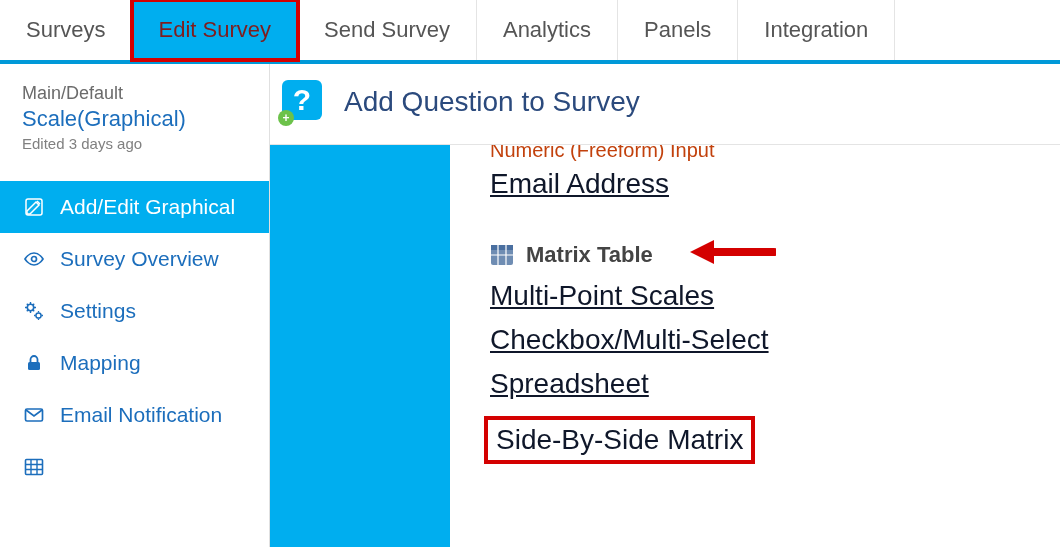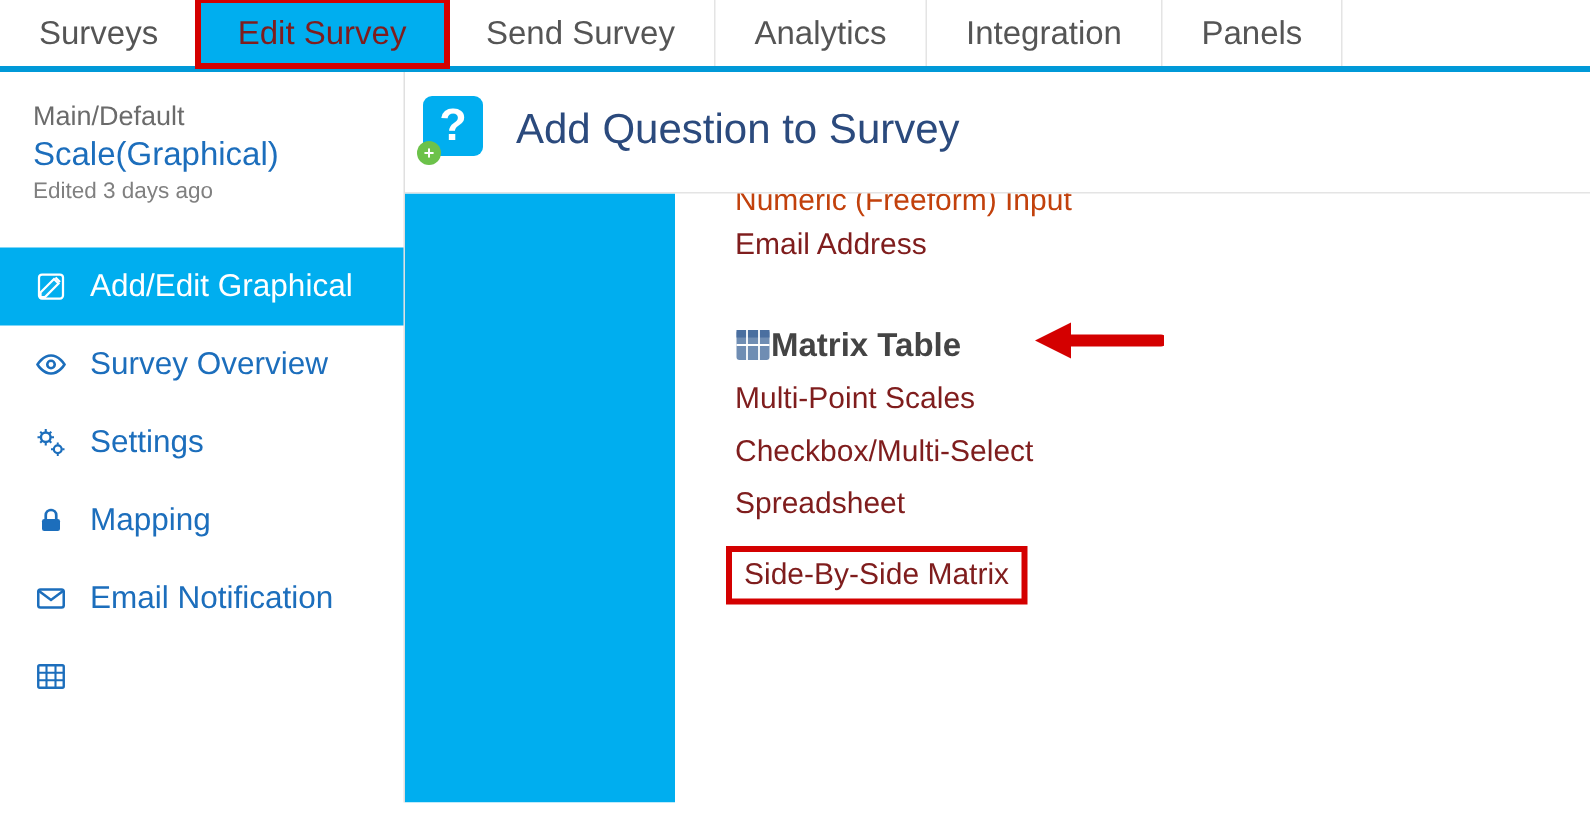--- a/index.html
+++ b/index.html
@@ -7,21 +7,21 @@
     font-family: "Helvetica Neue", Arial, sans-serif;
     background: #fff;
     width: 1060px;
     height: 547px;
     overflow: hidden;
     color: #333;
   }
   
   .topnav {
     display: flex;
-    height: 48px;
+    height: 64px;
     border-bottom: 4px solid #0099d8;
     background: #fff;
   }
   .topnav .tab {
     padding: 0 26px;
     display: flex;
     align-items: center;
     font-size: 22px;
     color: #555;
     border-right: 1px solid #e4e4e4;
@@ -151,28 +151,30 @@
   }
   .qt-truncated {
     font-size: 20px;
     color: #c2410c;
     margin-top: -6px;
     margin-bottom: 0;
     overflow: hidden;
     white-space: nowrap;
   }
   .qt-item {
-    font-size: 20px;
-    color: #7f1d1d;
+    font-size: 28px;
+    color: #0f172a;
     padding: 6px 0;
     cursor: pointer;
+    text-decoration: underline;
   }
   .qt-section-head {
     display: flex;
     align-items: center;
+    gap: 12px;
     margin-top: 36px;
     margin-bottom: 6px;
     position: relative;
   }
   .qt-section-head .label {
     font-size: 22px;
     font-weight: 700;
     color: #444;
   }
   .matrix-icon {
@@ -205,24 +207,24 @@
   <div class="tab active highlight-red">
       <span>Edit Survey</span>
     </div>
   <div class="tab">
       <span>Send Survey</span>
     </div>
   <div class="tab">
       <span>Analytics</span>
     </div>
   <div class="tab">
+      <span>Panels</span>
+    </div>
+  <div class="tab">
       <span>Integration</span>
-    </div>
-  <div class="tab">
-      <span>Panels</span>
     </div>
 </div>
 
 <div class="main">
 
   <div class="sidebar">
     <div class="sidebar-header">
       <div class="path">Main/Default</div>
       <div class="title">Scale(Graphical)</div>
       <div class="edited">Edited 3 days ago</div>

